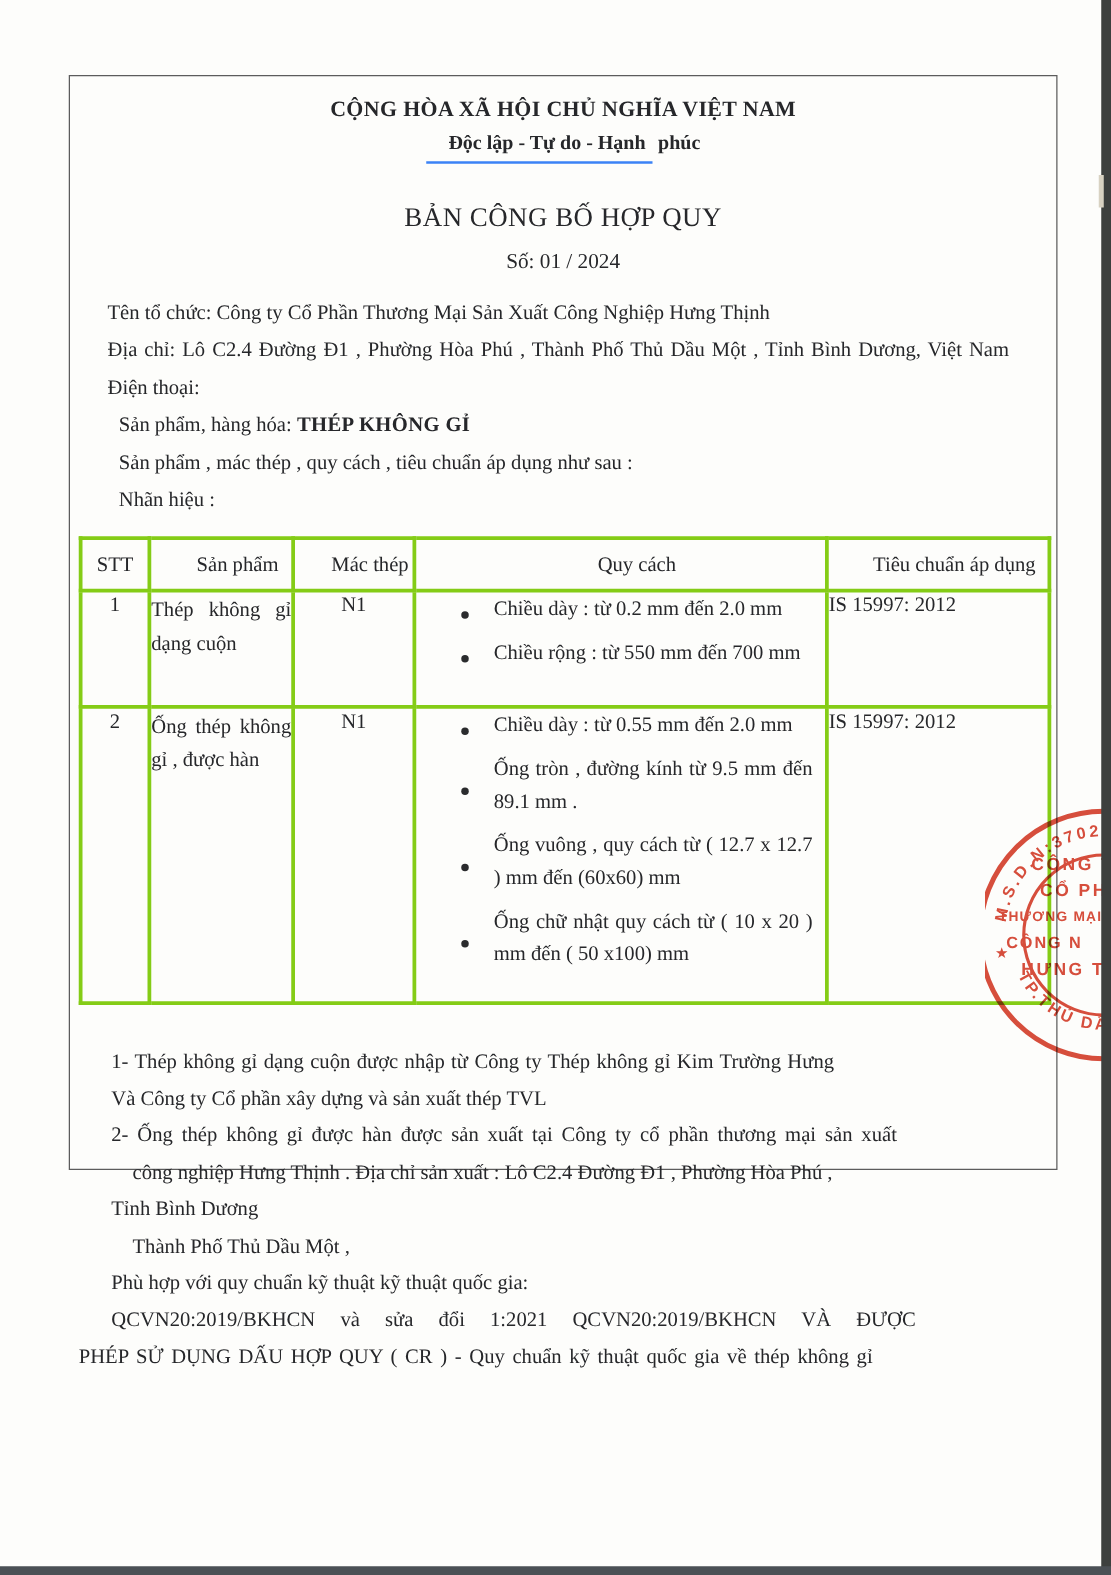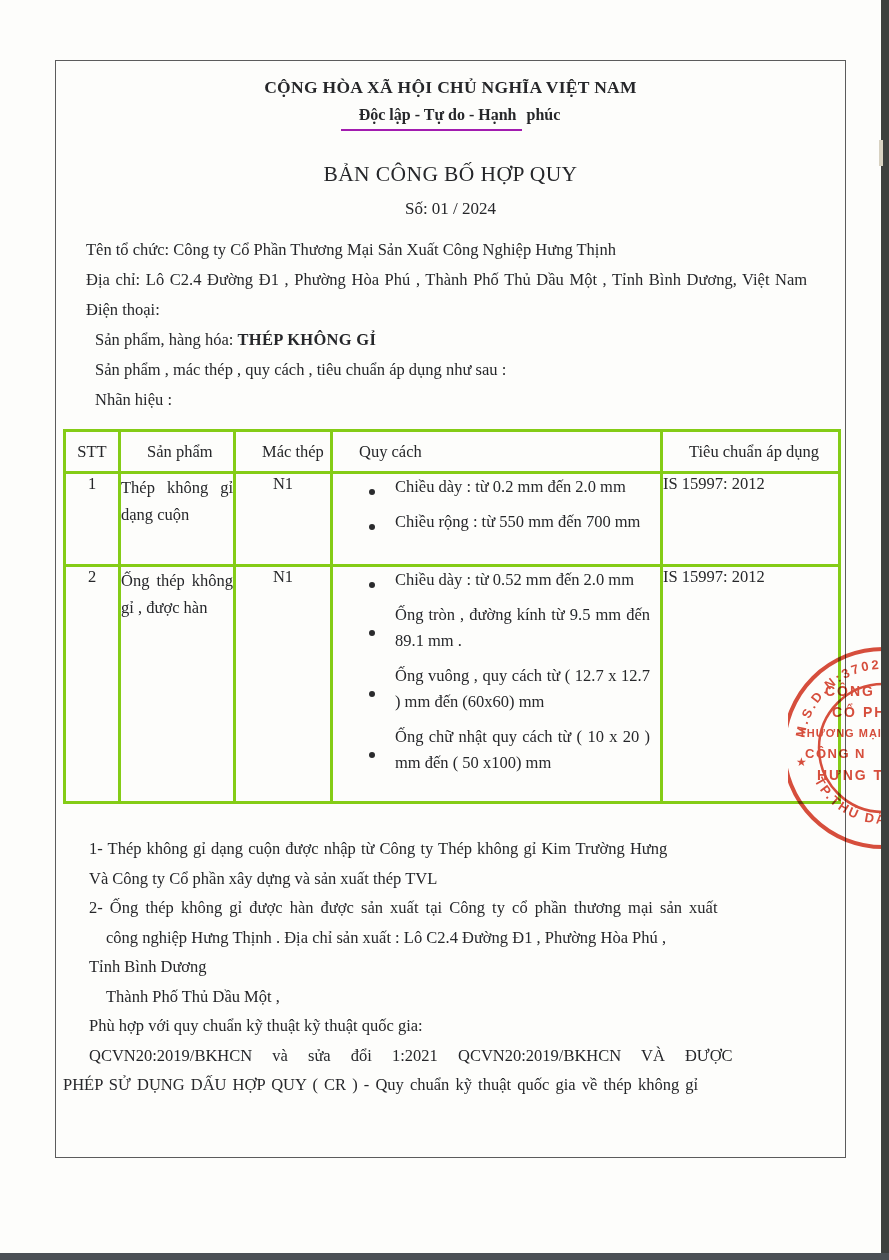--- a/index.html
+++ b/index.html
@@ -13,29 +13,29 @@
     margin:0 auto;
   }
   
   .edge-right{position:absolute;top:0;right:0;width:8px;height:1260px;background:#3d403e;}
   .edge-right::before{content:"";position:absolute;left:-2px;top:140px;width:4px;height:26px;background:#d8d2c2;}
   .edge-bottom{position:absolute;left:0;bottom:0;width:889px;height:7px;background:#4b5055;}
 
   
   .content-box{
     position:absolute;left:55px;top:60px;
-    width:791px;height:1098px;
+    width:791px;height:876px;
     border:1px solid #5c5c5c;
     box-sizing:border-box;
   }
 
   .doc-header{text-align:center;padding-top:13px;}
   .nat-title{font-weight:bold;font-size:17.5px;line-height:26px;letter-spacing:.3px;}
   .motto{font-weight:bold;font-size:16px;line-height:24px;margin-top:3px;}
-  .motto-underlined{display:inline-block;border-bottom:2px solid #a21caf;padding:0 6px 2px 18px;}
+  .motto-underlined{display:inline-block;border-bottom:2px solid #3b82f6;padding:0 6px 2px 18px;}
   .motto-tail{padding-left:4px;}
   .doc-title{font-weight:normal;font-size:21.5px;line-height:30px;margin-top:28px;letter-spacing:.4px;}
   .doc-number{font-size:17px;line-height:26px;margin-top:7px;}
 
   .info{margin:13px 12px 0 30px;font-size:16.5px;}
   .info .line{margin:0;line-height:30px;}
   .info .justify{text-align:justify;word-spacing:1.5px;}
   .info .indent8{padding-left:9px;}
   .product-value{font-weight:bold;letter-spacing:.3px;}
 
@@ -46,21 +46,21 @@
     width:775px;
   }
   table.spec th, table.spec td{
     border:3px solid #84cc16;
     font-weight:normal;
     font-size:16.5px;
     vertical-align:top;
     box-sizing:border-box;
     padding:0;
   }
-  table.spec thead th{height:42px;vertical-align:middle;text-align:left;padding-left:26px;}
+  table.spec thead th{height:42px;vertical-align:middle;text-align:center;padding-left:26px;}
   table.spec thead th.c-stt{text-align:center;padding-left:0;}
   td.c-stt{text-align:center;padding-top:10px;}
   td.c-sp{padding:10px 12px 0 13px;text-align:justify;line-height:27px;}
   td.c-mt{text-align:center;padding-top:10px;}
   td.c-tc{padding:10px 4px 0 12px;}
   td.c-qc{padding:9px 0 0 0;}
   tr.row-1{height:93px;}
   tr.row-2{height:237px;}
 
   ul.bullets{list-style:none;margin:0;padding:0 10px 0 36px;}
@@ -153,21 +153,21 @@
         <tr class="row-2">
           <td class="c-stt">2</td>
           <td class="c-sp">Ống thép không gỉ , được hàn</td>
           <td class="c-mt">N1</td>
           <td class="c-qc">
             <ul class="bullets">
               <li>
                   <span class="bullet-dot">
                     <i></i>
                   </span>
-                  <span class="bullet-text">Chiều dày : từ 0.52 mm đến 2.0 mm</span>
+                  <span class="bullet-text">Chiều dày : từ 0.55 mm đến 2.0 mm</span>
                 </li>
               <li>
                   <span class="bullet-dot">
                     <i></i>
                   </span>
                   <span class="bullet-text">Ống tròn , đường kính từ 9.5 mm đến 89.1 mm .</span>
                 </li>
               <li>
                   <span class="bullet-dot">
                     <i></i>

